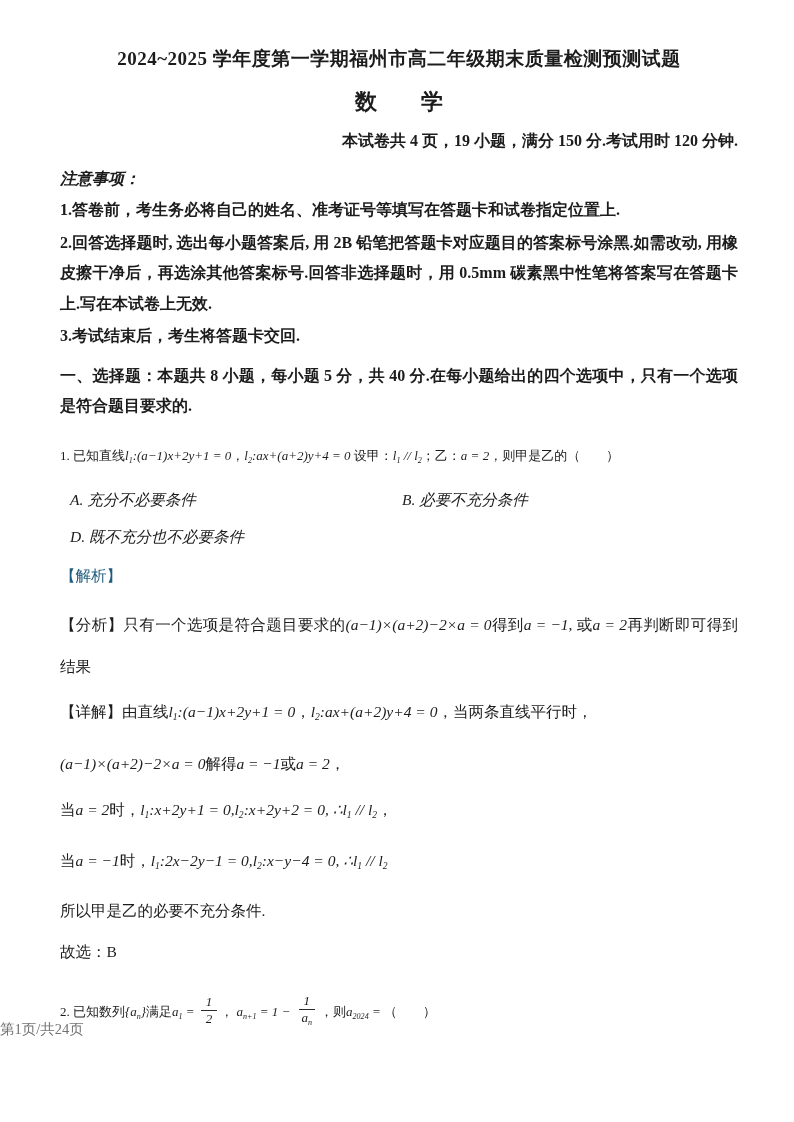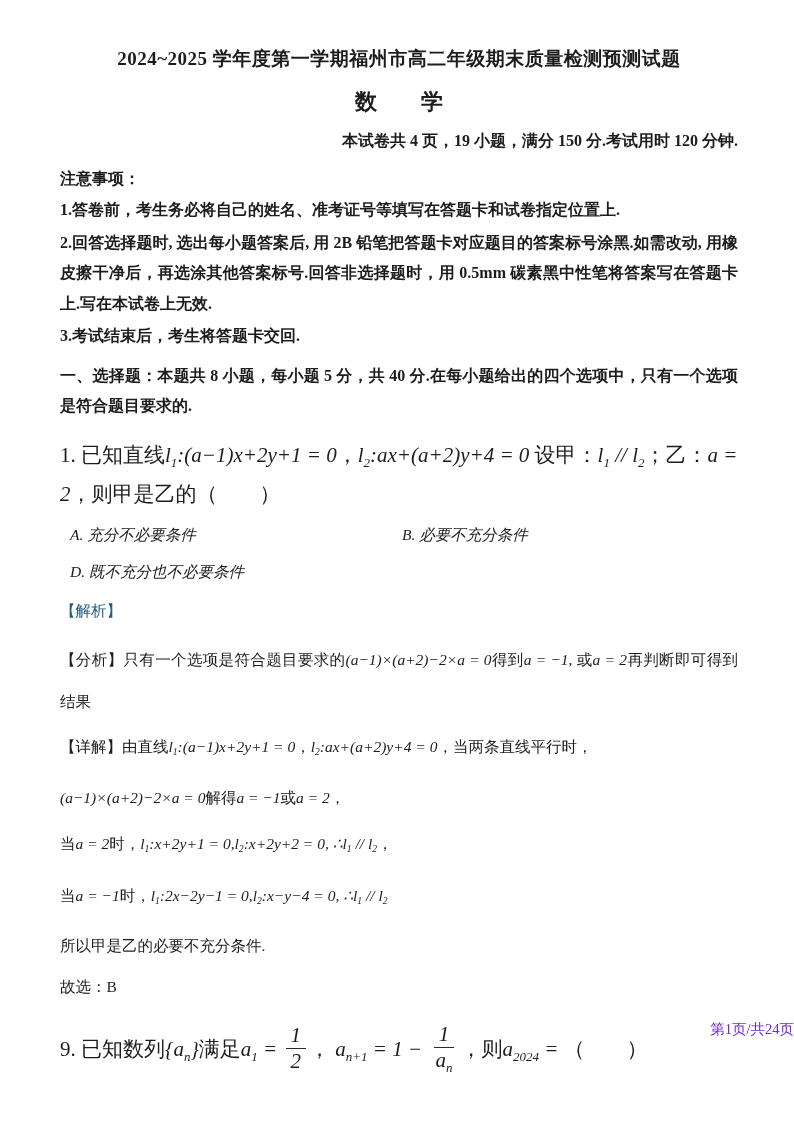--- a/index.html
+++ b/index.html
@@ -38,38 +38,39 @@
     font-weight: 700;
     font-size: 16px;
     line-height: 22px;
     text-align: right;
   }
   .notice { margin-top: 13px; }
   .notice-heading {
     font-weight: 700;
     font-size: 16px;
     line-height: 28px;
+    font-style: italic;
   }
   .notice p {
     margin: 2px 0 0 0;
     font-weight: 700;
     font-size: 16px;
     line-height: 30.5px;
     text-align: justify;
   }
   .section-heading {
     margin-top: 9px;
     font-weight: 700;
     font-size: 16px;
     line-height: 30.5px;
     text-align: justify;
   }
   .q-stem {
     margin: 17px 0 0 0;
-    font-size: 21px;
+    font-size: 13px;
     line-height: 33px;
   }
   .opts-2col {
     display: grid;
     grid-template-columns: 332px 1fr;
     row-gap: 15px;
     margin-top: 13px;
     padding-left: 10px;
     font-size: 15.5px;
     line-height: 22px;
@@ -105,23 +106,23 @@
     margin: 0 3px;
     transform: translateY(-3px);
   }
   .fnum { border-bottom: 1.2px solid #2a2a2a; padding: 0 5px; }
   .fden { padding: 0 5px; }
 
   .footer {
     position: absolute;
     left: 0; right: 0;
     top: 1020px;
-    text-align: right;
+    text-align: left;
     font-size: 14.5px;
-    color: #6d28d9;
+    color: #737373;
   }
 </style>
 </head>
 <body>
 
 <div class="page">
 
   <h1 class="title">2024~2025 学年度第一学期福州市高二年级期末质量检测预测试题</h1>
 
   <h2 class="subject">数　　学</h2>
@@ -153,21 +154,21 @@
 
     <p class="sol-line xj-1"><span class="cn">【详解】由直线</span><span class="math">l</span><span class="math sub">1</span><span class="math">:(a−1)x+2y+1 = 0</span><span class="cn">，</span><span class="math">l</span><span class="math sub">2</span><span class="math">:ax+(a+2)y+4 = 0</span><span class="cn">，当两条直线平行时，</span></p>
     <p class="sol-line xj-2"><span class="math">(a−1)×(a+2)−2×a = 0</span><span class="cn">解得</span><span class="math">a = −1</span><span class="cn">或</span><span class="math">a = 2</span><span class="cn">，</span></p>
     <p class="sol-line xj-3"><span class="cn">当</span><span class="math">a = 2</span><span class="cn">时，</span><span class="math">l</span><span class="math sub">1</span><span class="math">:x+2y+1 = 0,</span><span class="math">l</span><span class="math sub">2</span><span class="math">:x+2y+2 = 0, ∴</span><span class="math">l</span><span class="math sub">1</span><span class="math"> // </span><span class="math">l</span><span class="math sub">2</span><span class="cn">，</span></p>
     <p class="sol-line xj-4"><span class="cn">当</span><span class="math">a = −1</span><span class="cn">时，</span><span class="math">l</span><span class="math sub">1</span><span class="math">:2x−2y−1 = 0,</span><span class="math">l</span><span class="math sub">2</span><span class="math">:x−y−4 = 0, ∴</span><span class="math">l</span><span class="math sub">1</span><span class="math"> // </span><span class="math">l</span><span class="math sub">2</span></p>
     <p class="sol-line xj-5"><span class="cn">所以甲是乙的必要不充分条件.</span></p>
     <p class="sol-line xj-6"><span class="cn">故选：B</span></p>
   </div>
 
   <div>
-    <p class="q-stem" style="margin-top:24px; line-height:44px;"><span class="cn">9. 已知数列</span><span class="math">{</span><span class="math">a</span><span class="math sub">n</span><span class="math">}</span><span class="cn">满足</span><span class="math">a</span><span class="math sub">1</span><span class="math"> = </span><span class="frac">
+    <p class="q-stem" style="margin-top:24px; line-height:44px;"><span class="cn">2. 已知数列</span><span class="math">{</span><span class="math">a</span><span class="math sub">n</span><span class="math">}</span><span class="cn">满足</span><span class="math">a</span><span class="math sub">1</span><span class="math"> = </span><span class="frac">
           <span class="fnum"><span class="math">1</span></span>
           <span class="fden"><span class="math">2</span></span>
         </span><span class="cn">，  </span><span class="math">a</span><span class="math sub">n+1</span><span class="math"> = 1 − </span><span class="frac">
           <span class="fnum"><span class="math">1</span></span>
           <span class="fden"><span class="math">a</span><span class="math sub">n</span></span>
         </span><span class="cn">，则</span><span class="math">a</span><span class="math sub">2024</span><span class="math"> = </span><span class="cn">（　　）</span></p>
 
   </div>
 
   <div class="footer">第1页/共24页</div>

